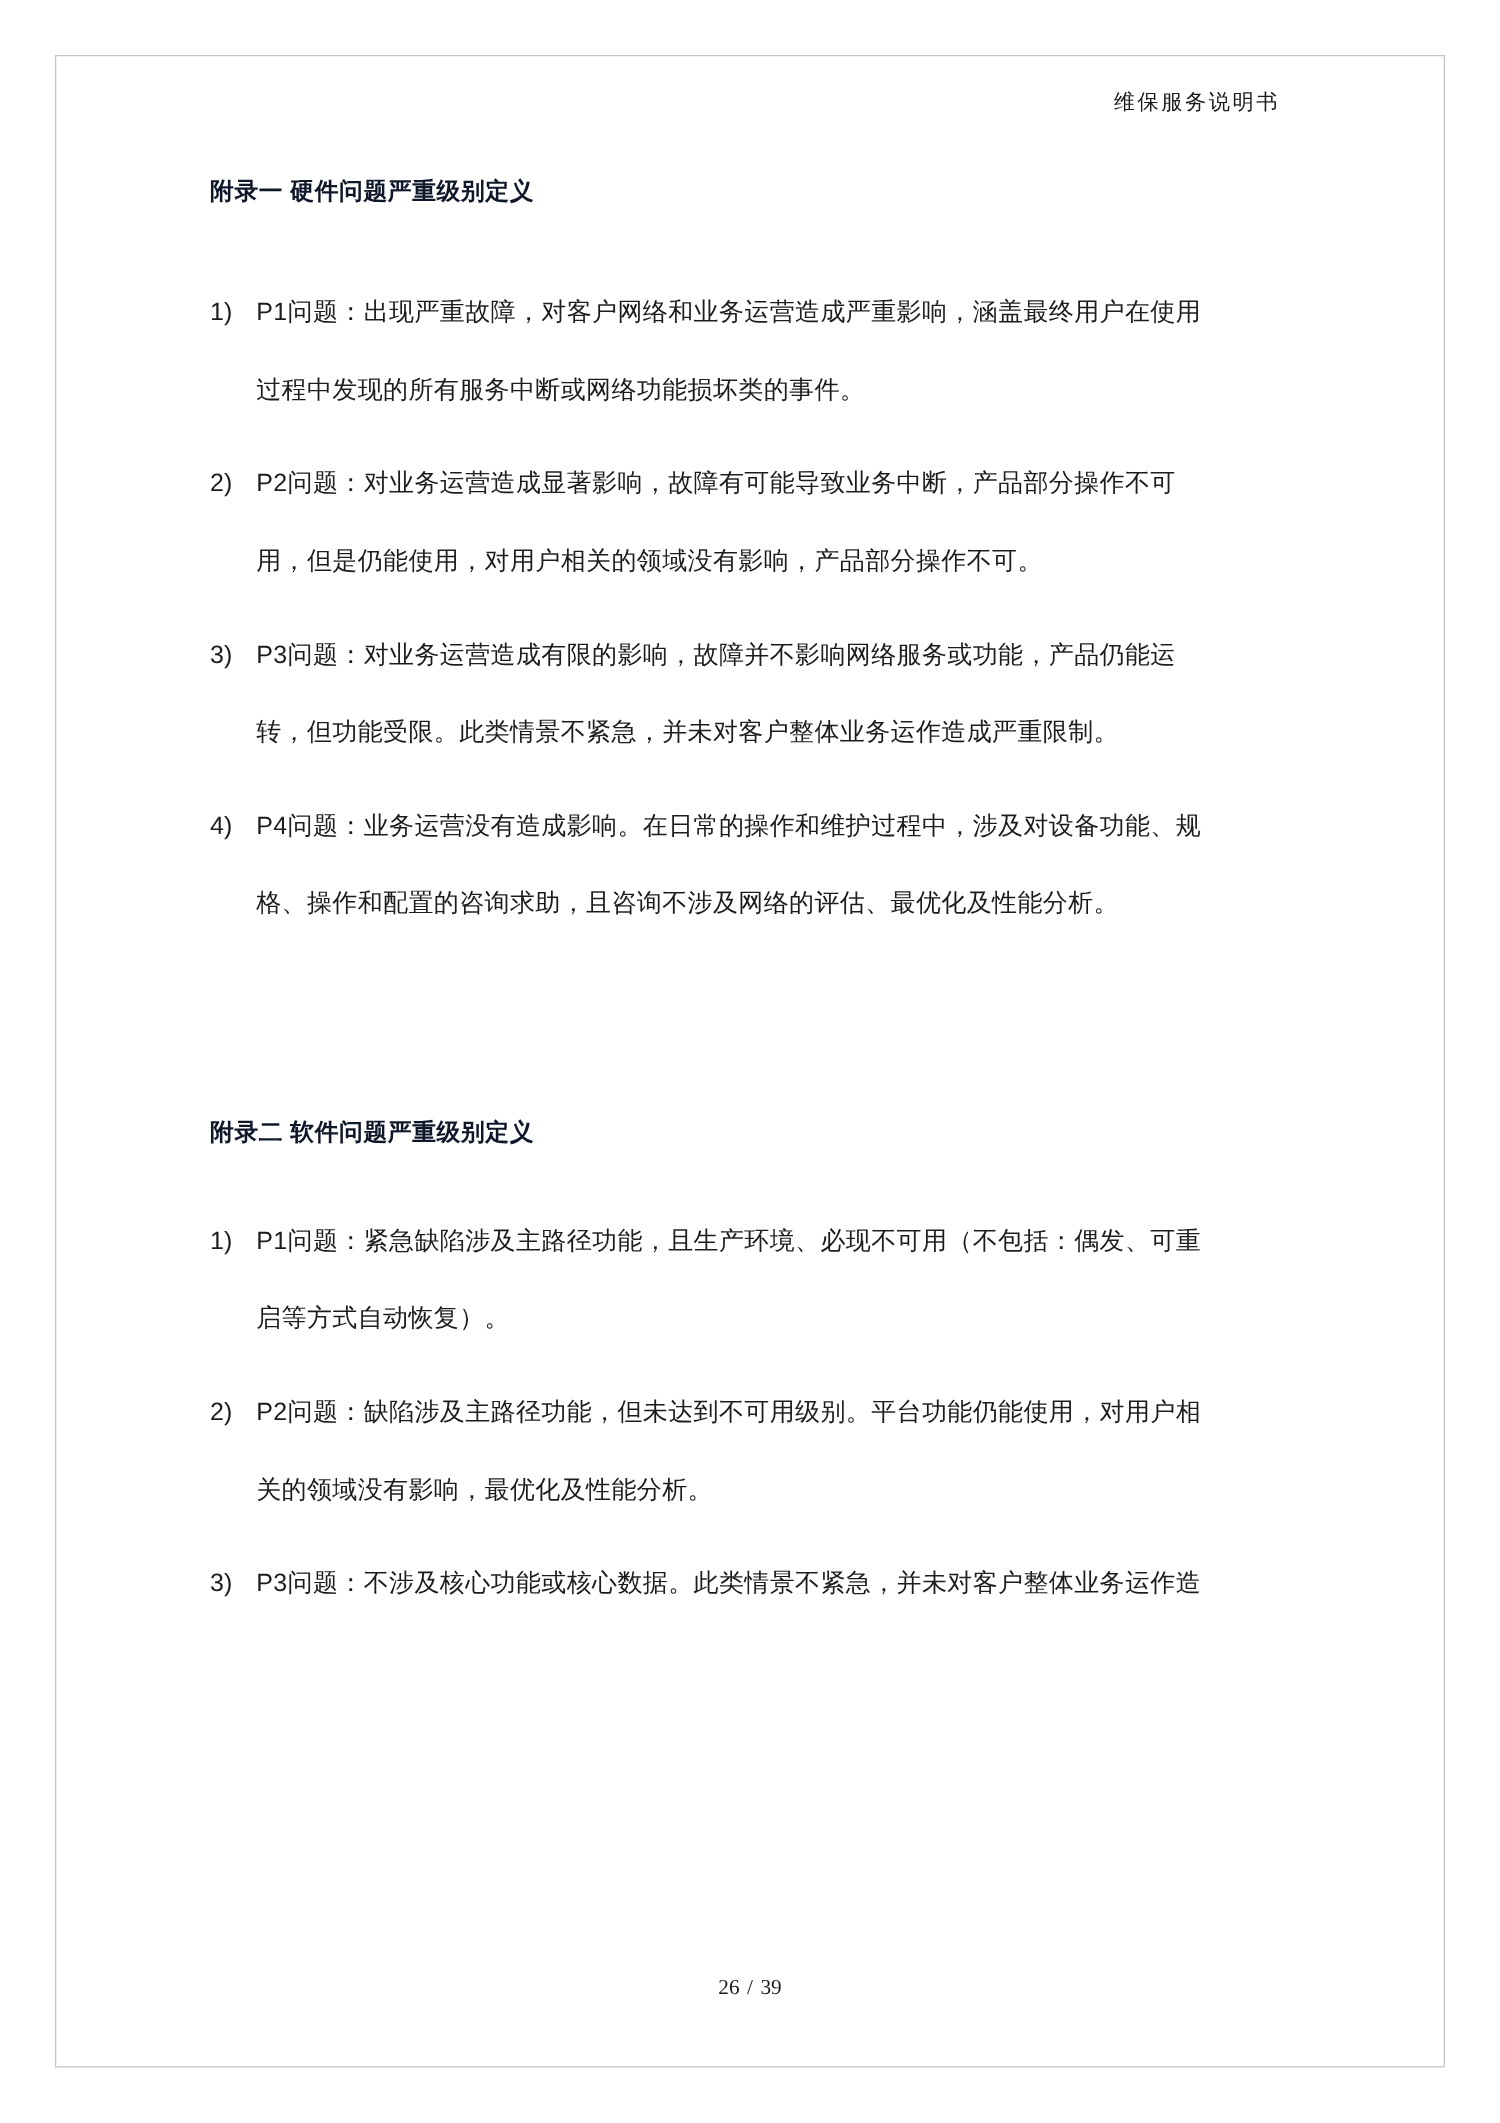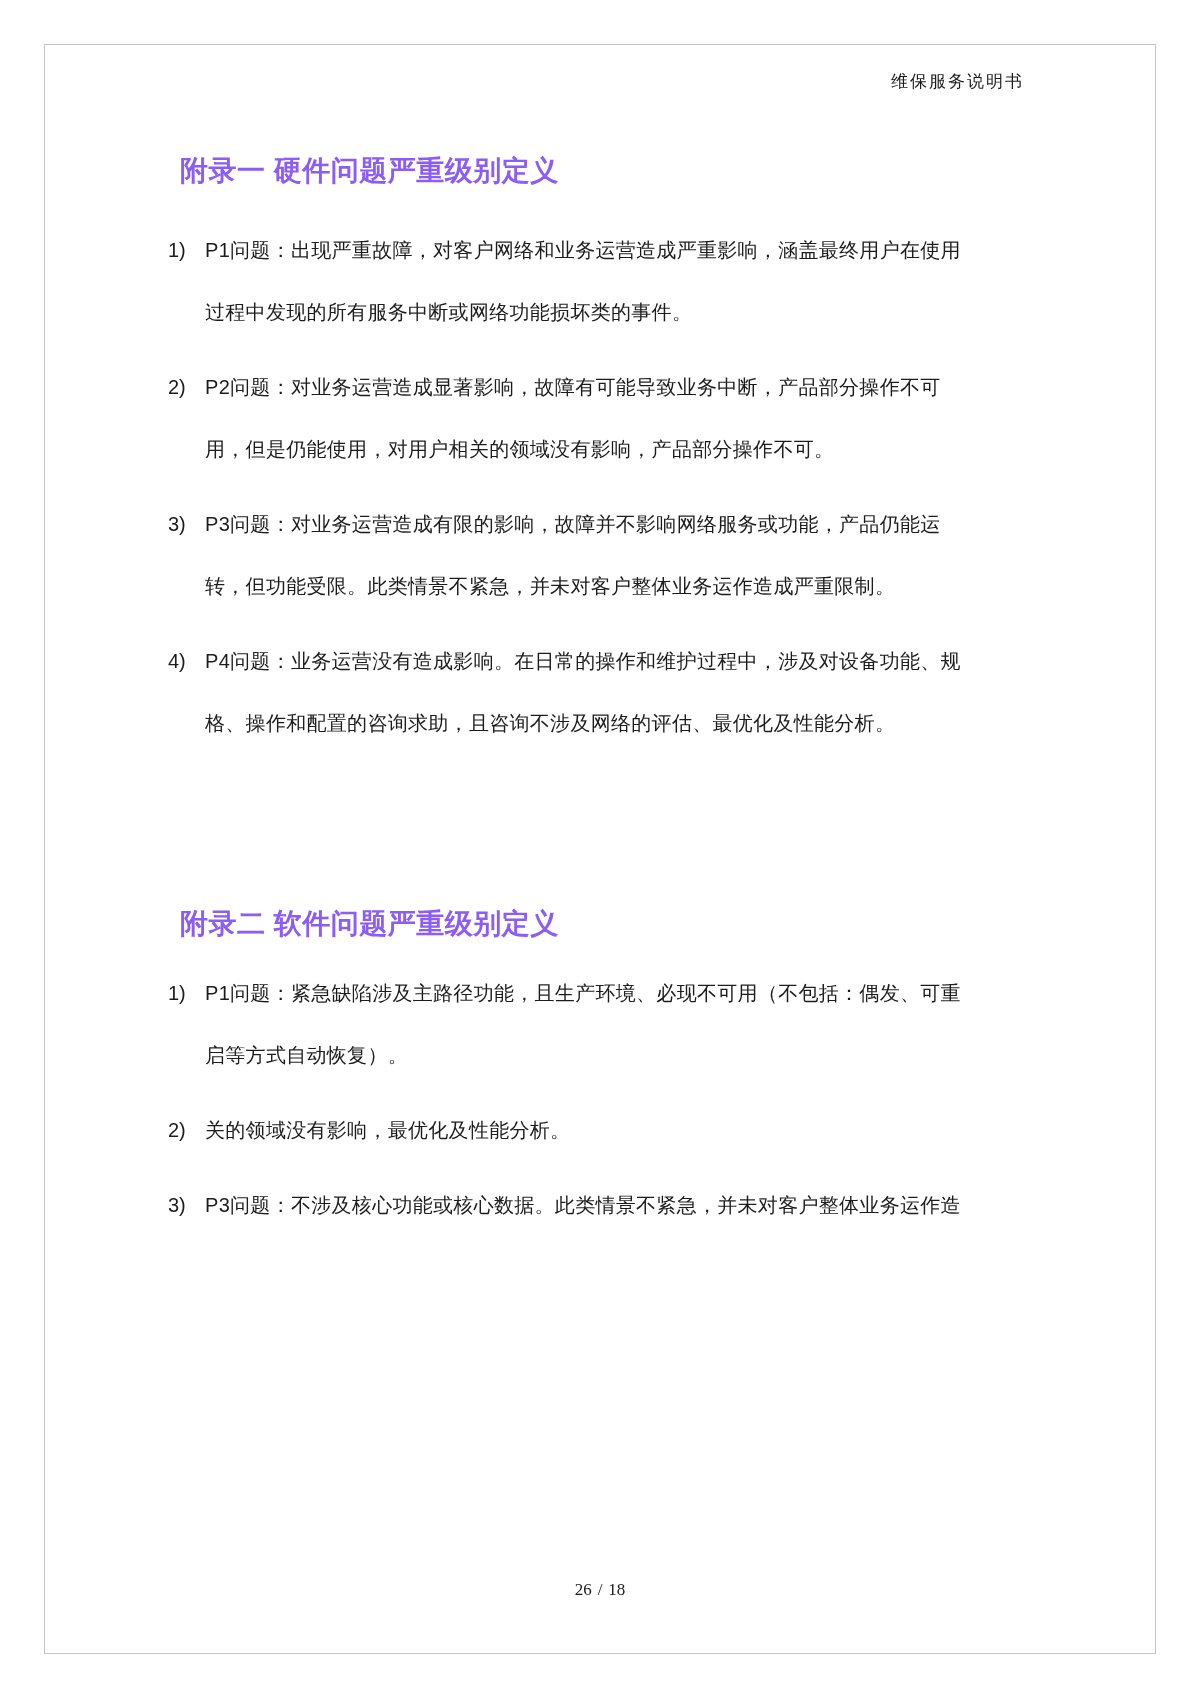--- a/index.html
+++ b/index.html
@@ -28,25 +28,25 @@
     right: 176px;
     font-family: "Liberation Serif", "DejaVu Serif", serif;
     font-size: 17px;
     line-height: 1.2;
     color: #1a1a1a;
     letter-spacing: 2px;
   }
   .section-title {
     position: absolute;
     left: 168px;
-    margin: 12px;
-    font-size: 28px;
+    margin: 0;
+    font-size: 19px;
     font-weight: 700;
     line-height: 1.1;
-    color: #8b5cf6;
+    color: #0f172a;
     letter-spacing: 0.5px;
   }
   .title-hw { top: 144px; }
   .title-sw { top: 897px; }
   .list {
     position: absolute;
     left: 168px;
     width: 980px;
   }
   .list-hw { top: 219px; }
@@ -130,28 +130,29 @@
     <div class="item">
       <span class="num">1)</span>
       <div class="lines">
         <div class="line">P1问题：紧急缺陷涉及主路径功能，且生产环境、必现不可用（不包括：偶发、可重</div>
         <div class="line">启等方式自动恢复）。</div>
       </div>
     </div>
     <div class="item">
       <span class="num">2)</span>
       <div class="lines">
+        <div class="line">P2问题：缺陷涉及主路径功能，但未达到不可用级别。平台功能仍能使用，对用户相</div>
         <div class="line">关的领域没有影响，最优化及性能分析。</div>
       </div>
     </div>
     <div class="item">
       <span class="num">3)</span>
       <div class="lines">
         <div class="line">P3问题：不涉及核心功能或核心数据。此类情景不紧急，并未对客户整体业务运作造</div>
       </div>
     </div>
   </div>
 
   <div class="doc-footer">
-    <span class="pg-current">26</span><span class="pg-sep">/</span><span class="pg-total">18</span>
+    <span class="pg-current">26</span><span class="pg-sep">/</span><span class="pg-total">39</span>
   </div>
 
 </div>
 
 </body></html>

